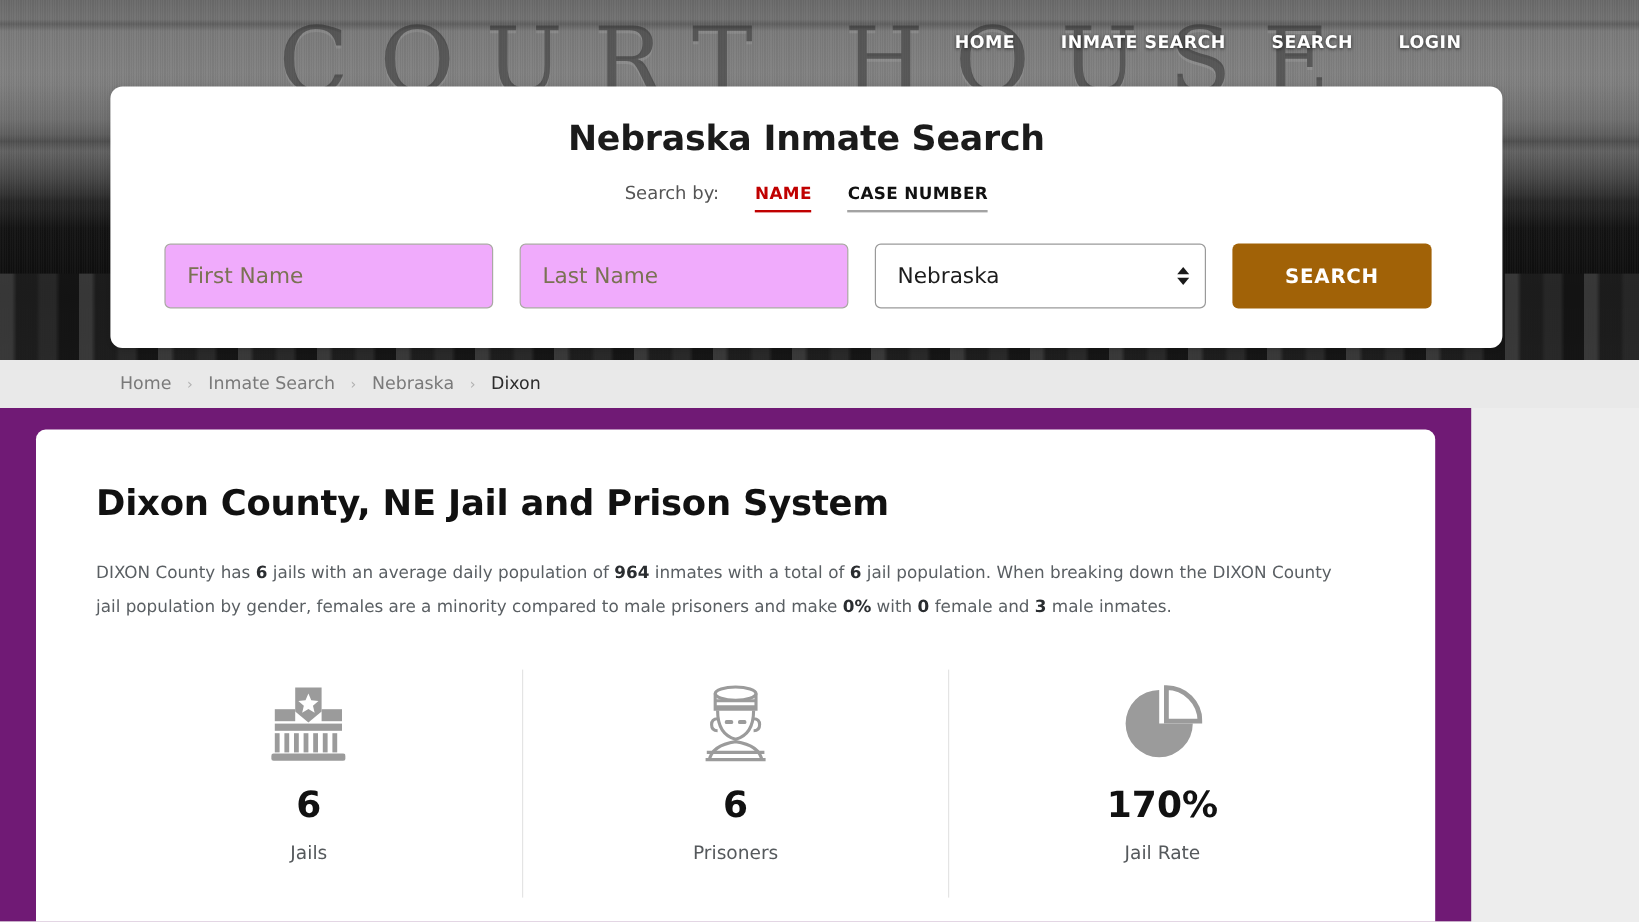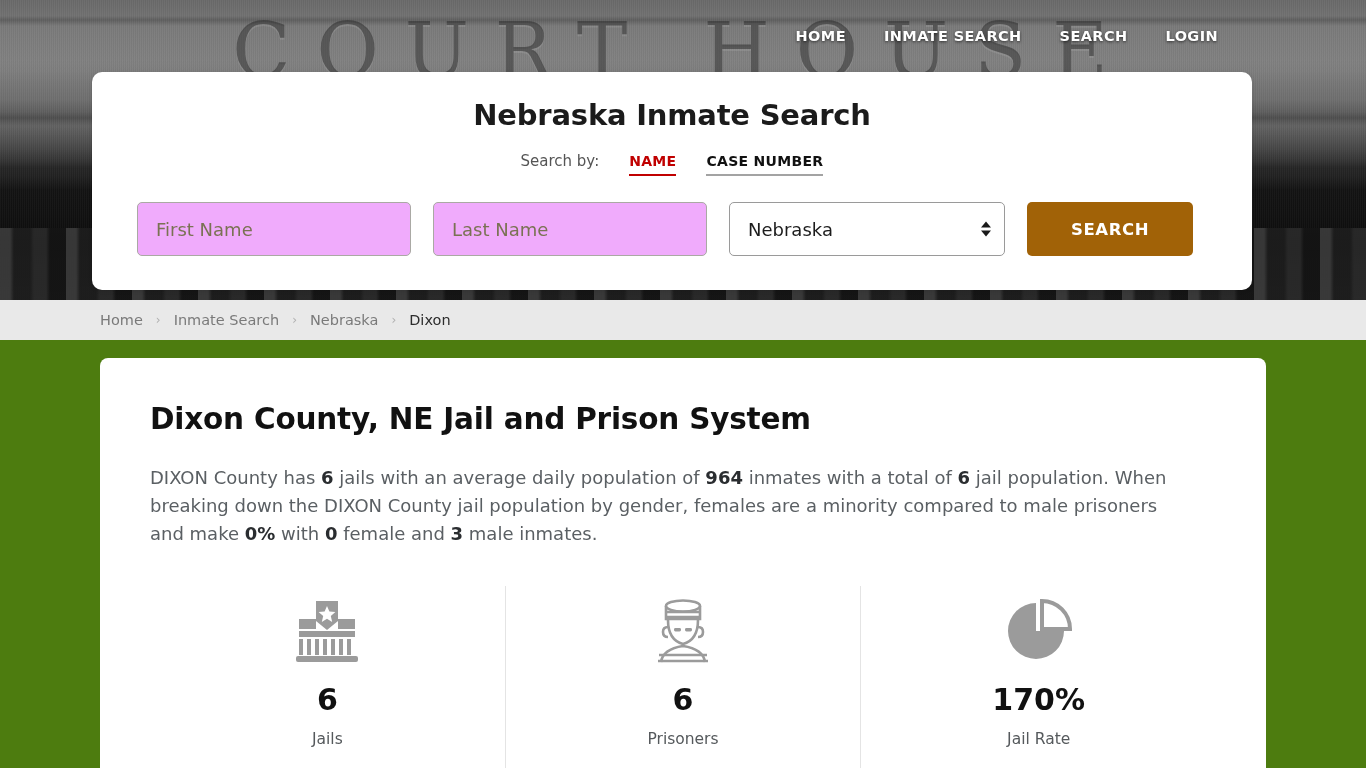--- a/index.html
+++ b/index.html
@@ -222,42 +222,42 @@
   }
   .crumb.current { color: #2c2c2c; cursor: default; }
   .crumb-sep {
     margin: 0 13px;
     color: #b0b0b0;
     font-size: 12px;
   }
 
   
   .page-body {
-    width: 1366px;
+    width: 1226px;
     height: 428px;
-    background: #4d7c0f;
+    background: #701a75;
     padding-top: 18px;
   }
   .content-card {
     margin: 0 auto;
     width: 1166px;
     min-height: 420px;
     background: #ffffff;
     border-radius: 8px;
     padding: 44px 50px 0 50px;
   }
   .page-title {
     font-size: 29.5px;
     font-weight: bold;
     color: #111111;
     letter-spacing: -0.2px;
   }
   .intro {
     margin-top: 28px;
-    font-size: 18px;
+    font-size: 14px;
     line-height: 28px;
     color: #5a5f63;
     max-width: 1040px;
   }
   .intro b { color: #2a2d30; font-weight: bold; }
 
   .stats-row {
     margin-top: 38px;
     display: flex;
     height: 190px;

